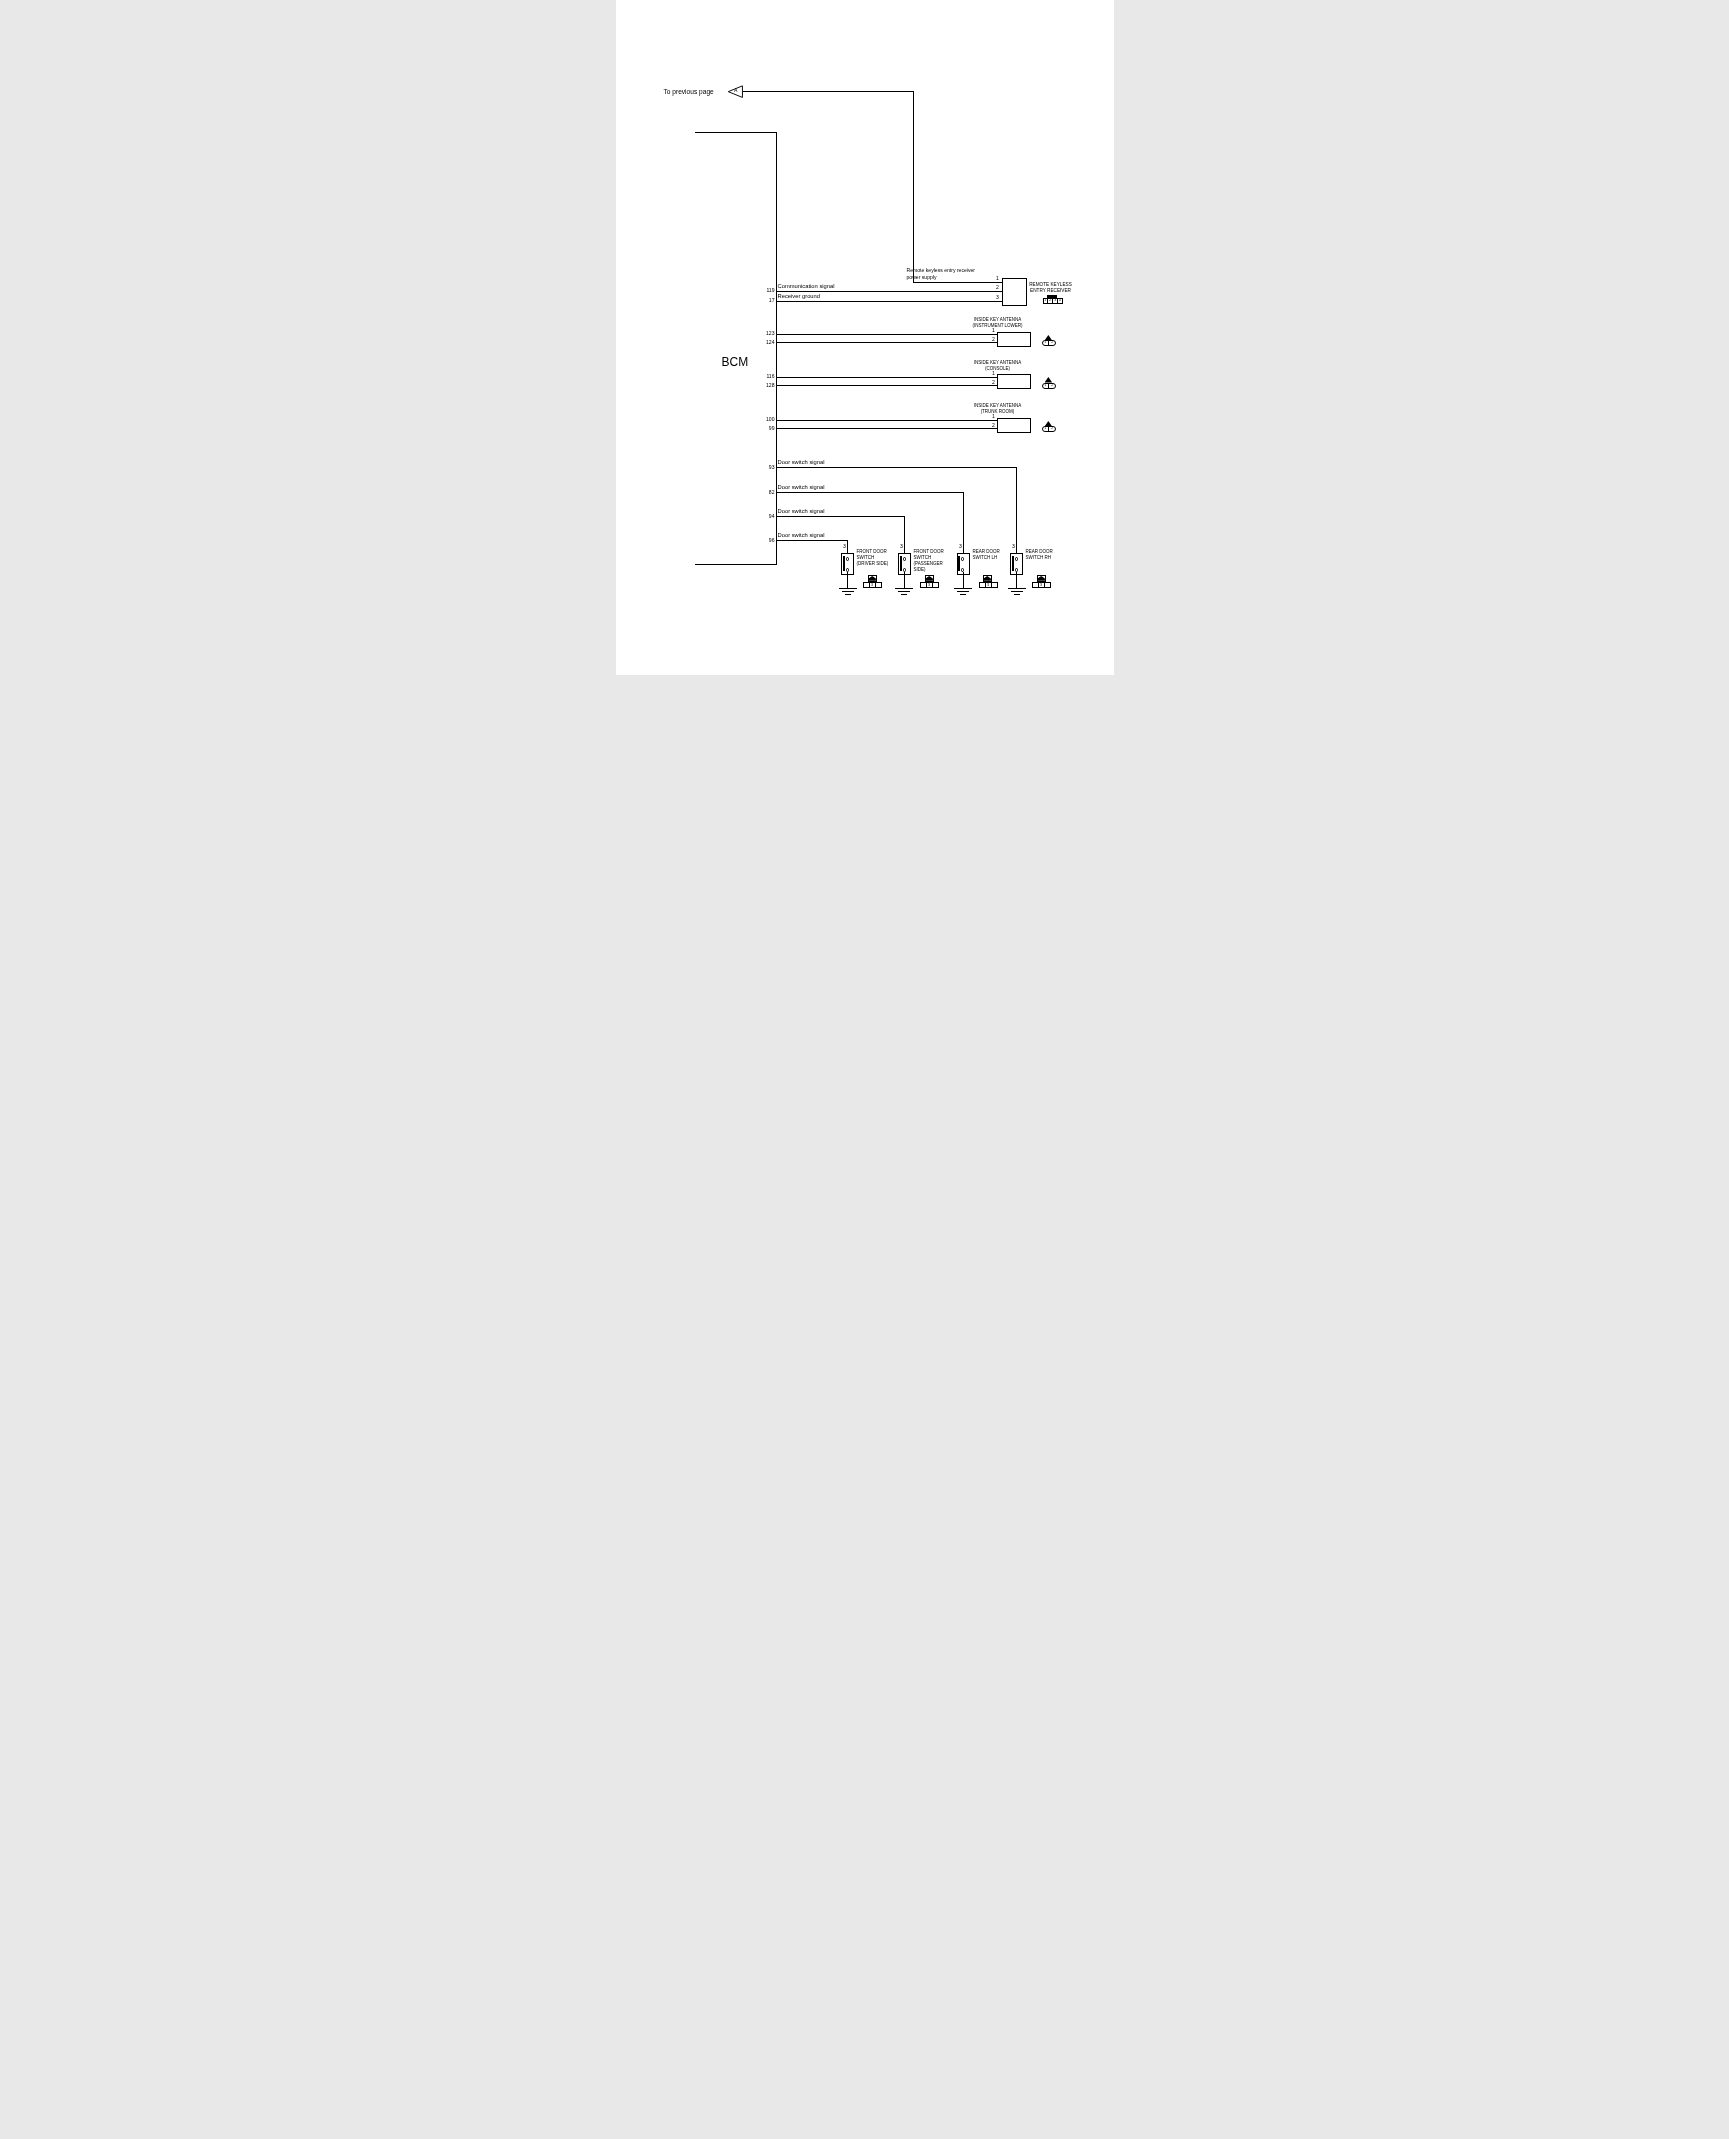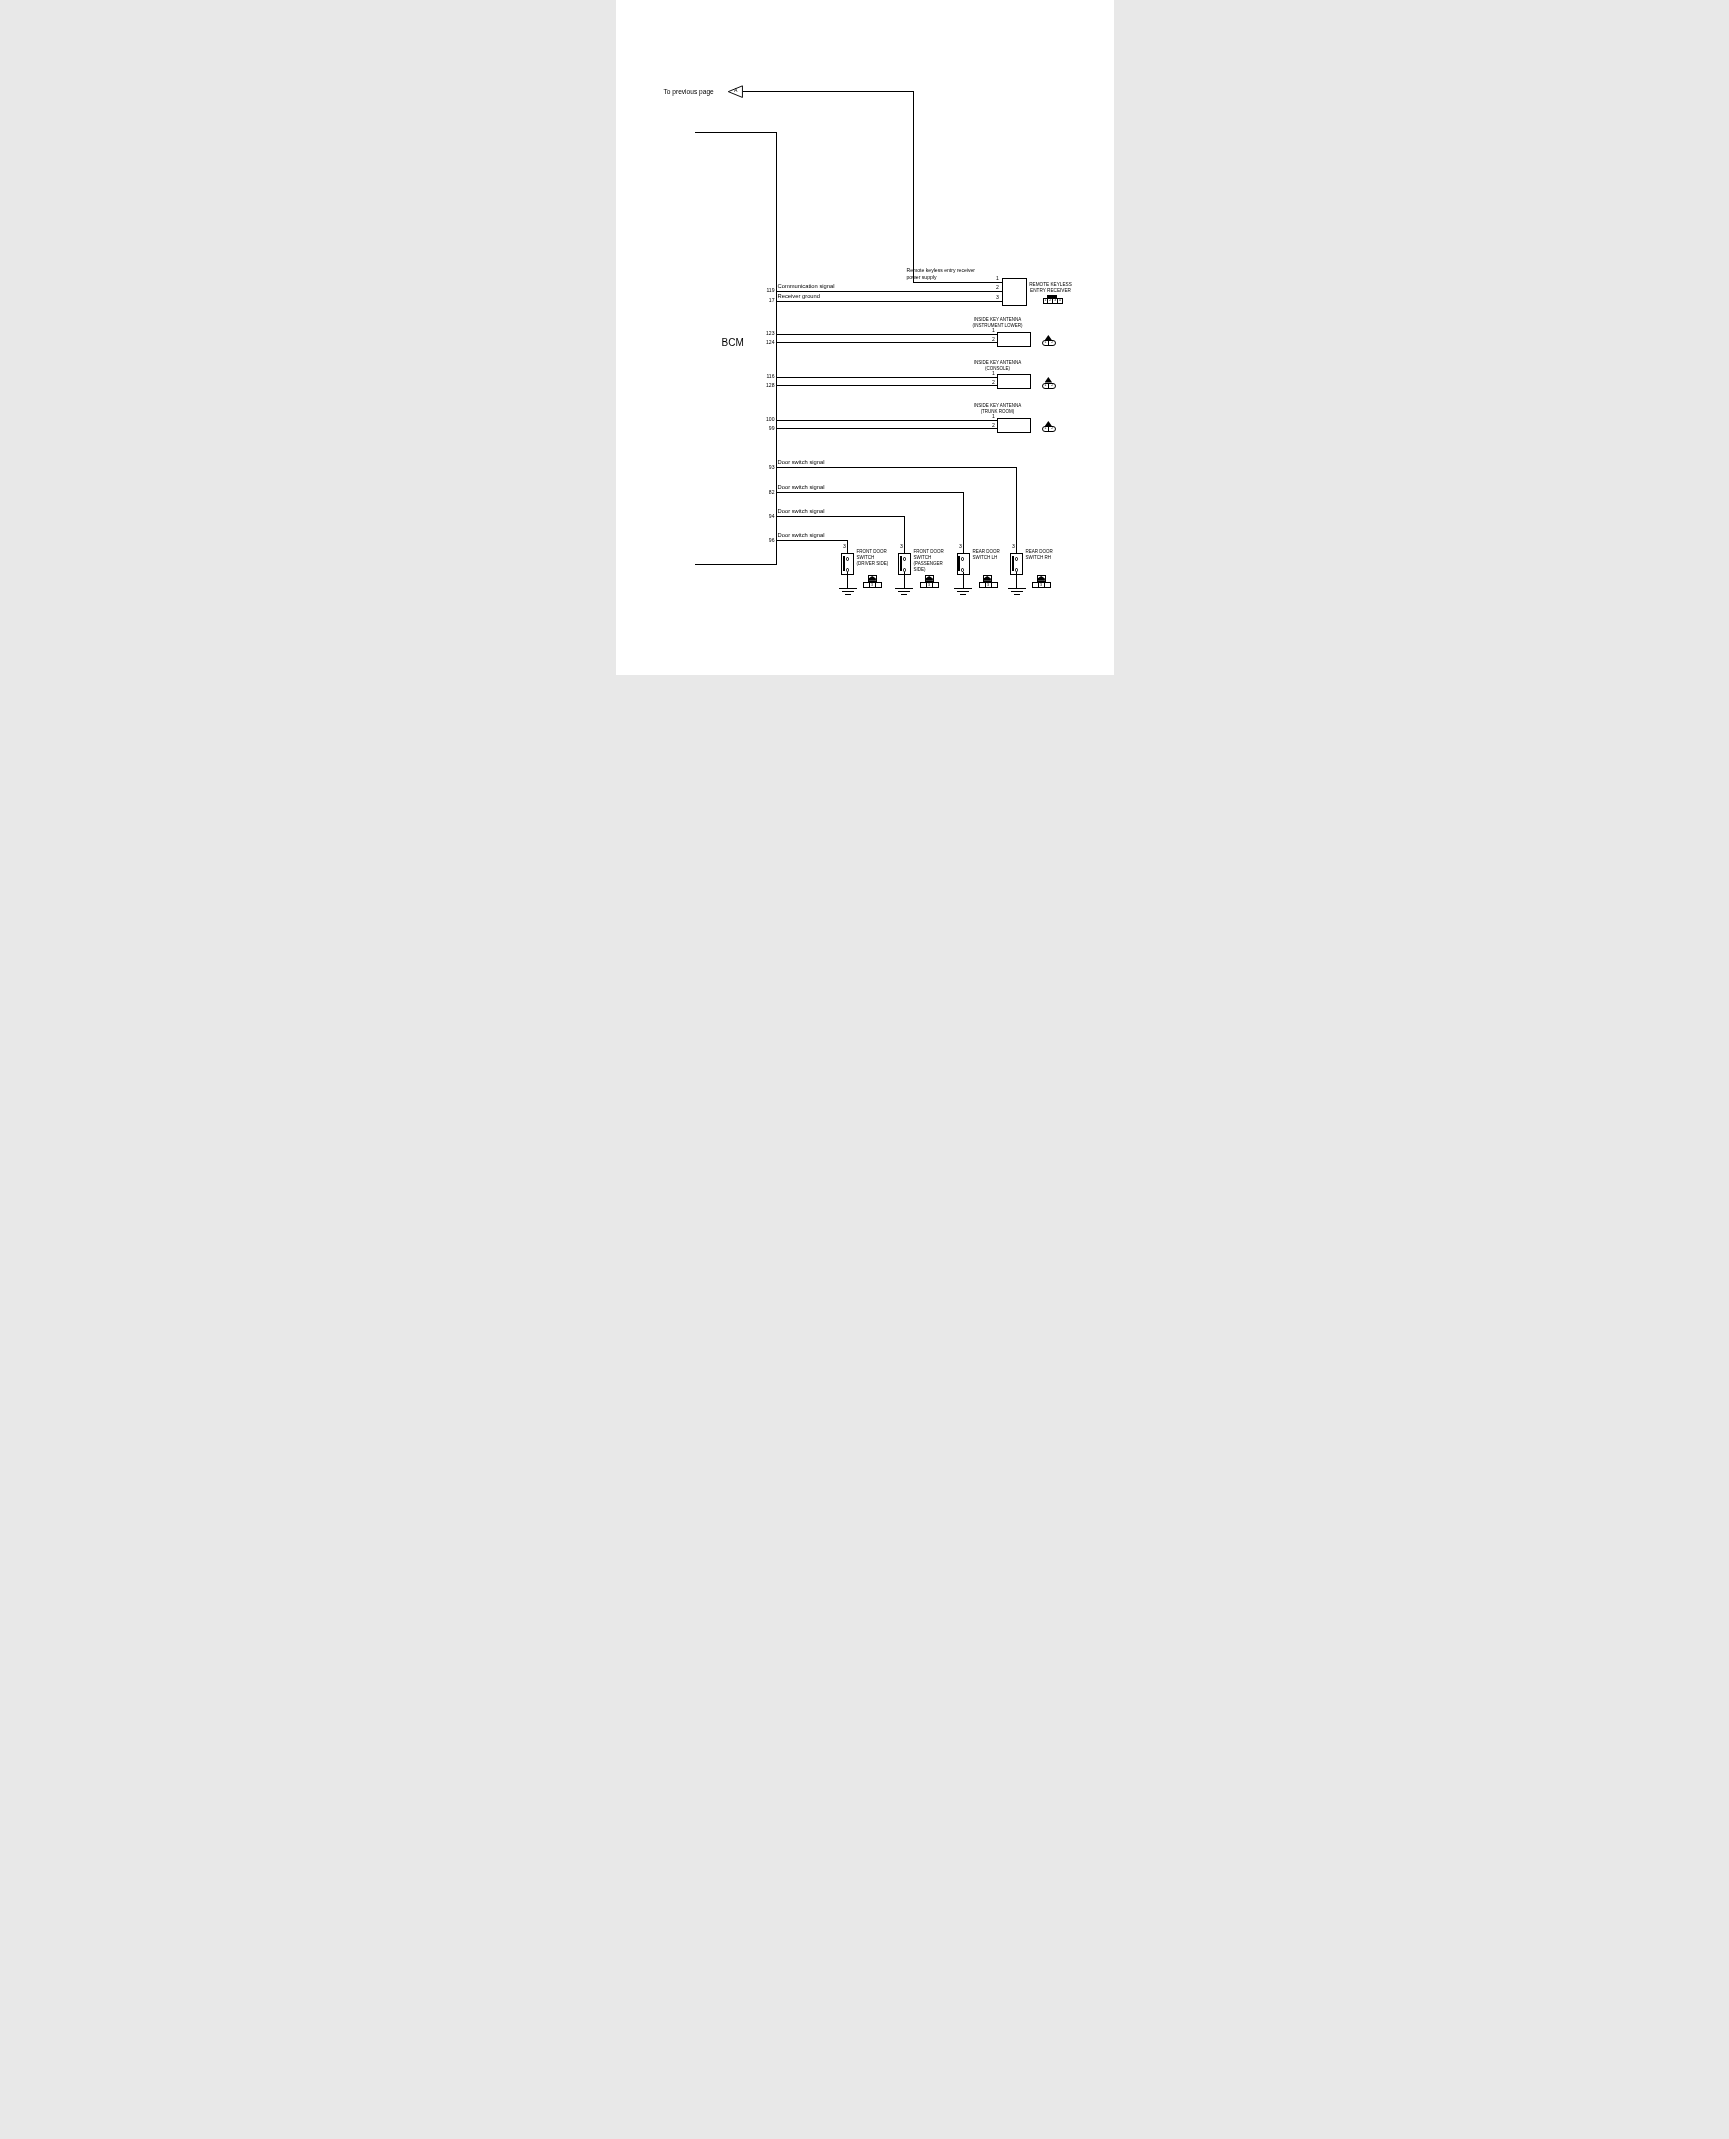--- a/index.html
+++ b/index.html
@@ -44,21 +44,21 @@
   <svg class="arrow" style="left:111px;top:85px" width="16.3" height="13.3" viewBox="0 0 38 31">
     <polygon points="36,2 3,15.5 36,29" fill="#ffffff" stroke="#000000" stroke-width="2.2"></polygon>
   </svg>
   <span class="t c" style="left:116px;top:88px;width:8.6px;font-size:5.1px">A</span>
   <div class="h" style="left:127px;top:91px;width:170px"></div>
   <div class="v" style="left:297px;top:91px;height:192px"></div>
 
   <div class="h" style="left:79px;top:132px;width:81px"></div>
   <div class="v" style="left:160px;top:132px;height:433px"></div>
   <div class="h" style="left:79px;top:564px;width:81px"></div>
-  <span class="t" style="left:106px;top:337px;font-size:10px">BCM</span>
+  <span class="t" style="left:106px;top:356px;font-size:12px">BCM</span>
 
   <span class="t" style="left:291px;top:268px;font-size:5.1px">Remote keyless entry receiver</span>
   <span class="t" style="left:291px;top:275px;font-size:5.1px">power supply</span>
   <div class="h" style="left:297px;top:282px;width:89px"></div>
   <div class="h" style="left:160px;top:291px;width:226px"></div>
   <div class="h" style="left:160px;top:301px;width:226px"></div>
 
   <span class="pin" style="left:140px;top:288px">119</span>
   <span class="pin" style="left:140px;top:298px">17</span>
   <span class="t sig" style="left:162px;top:283px">Communication signal</span>

